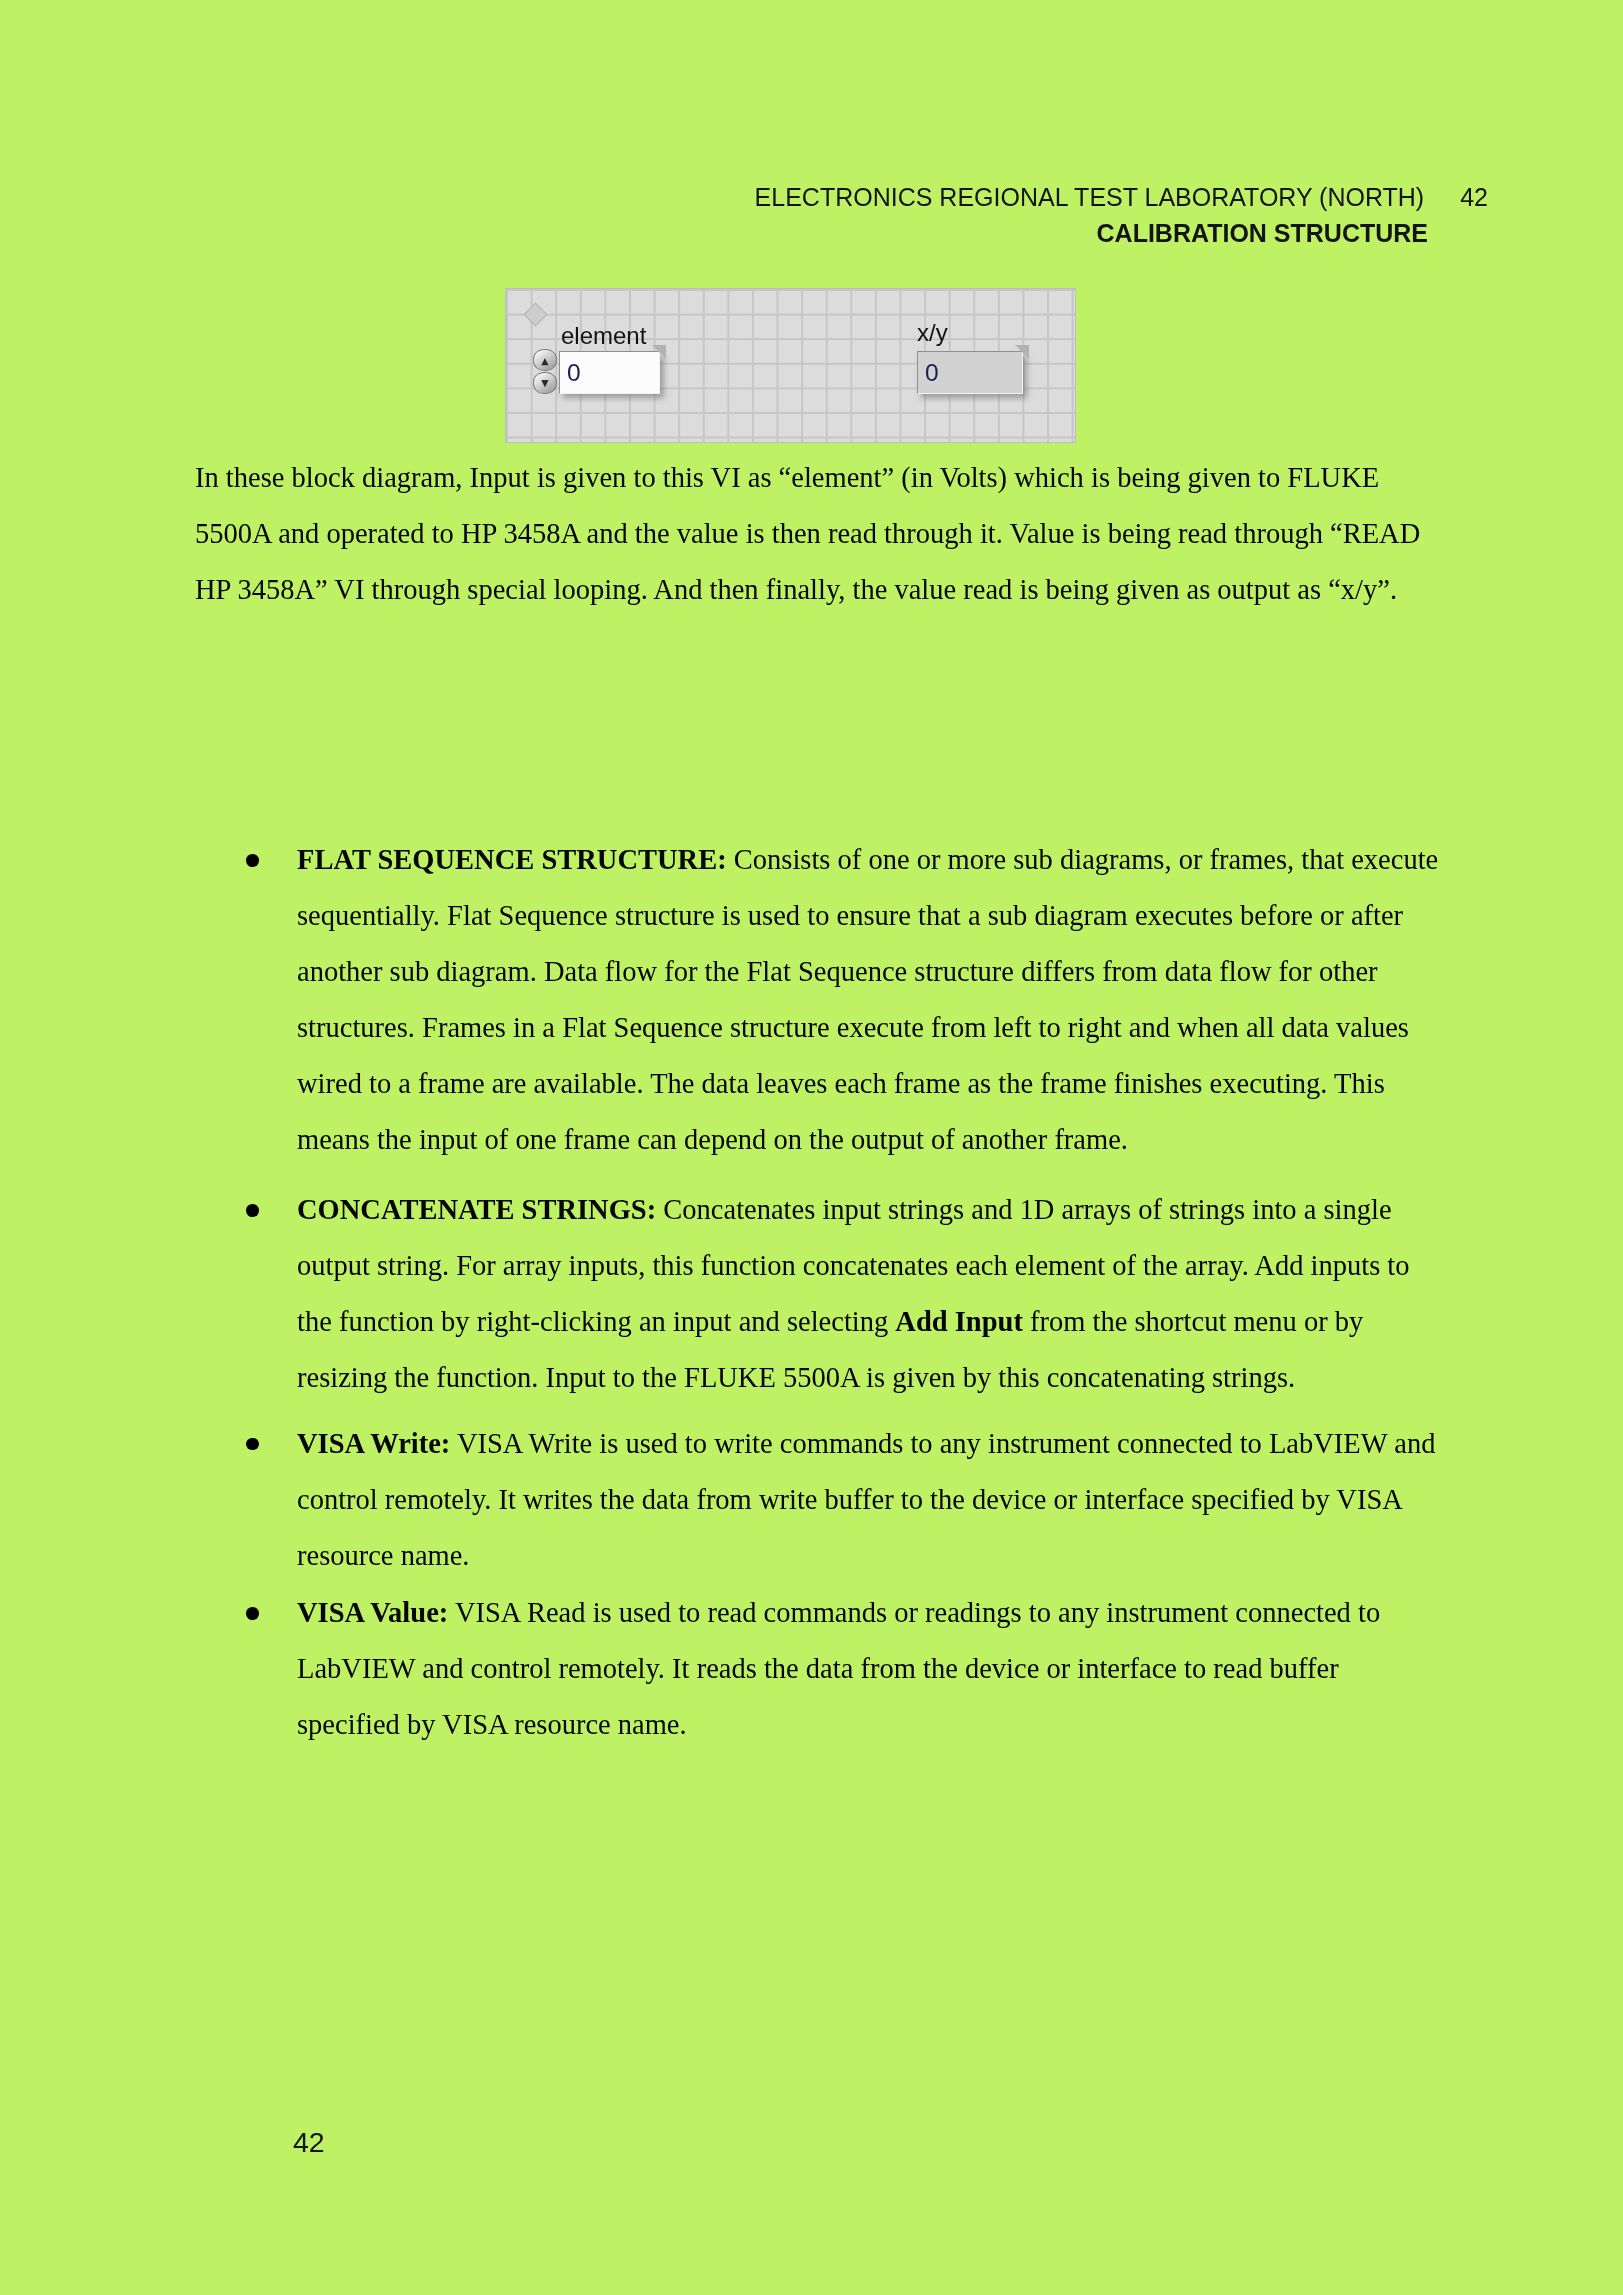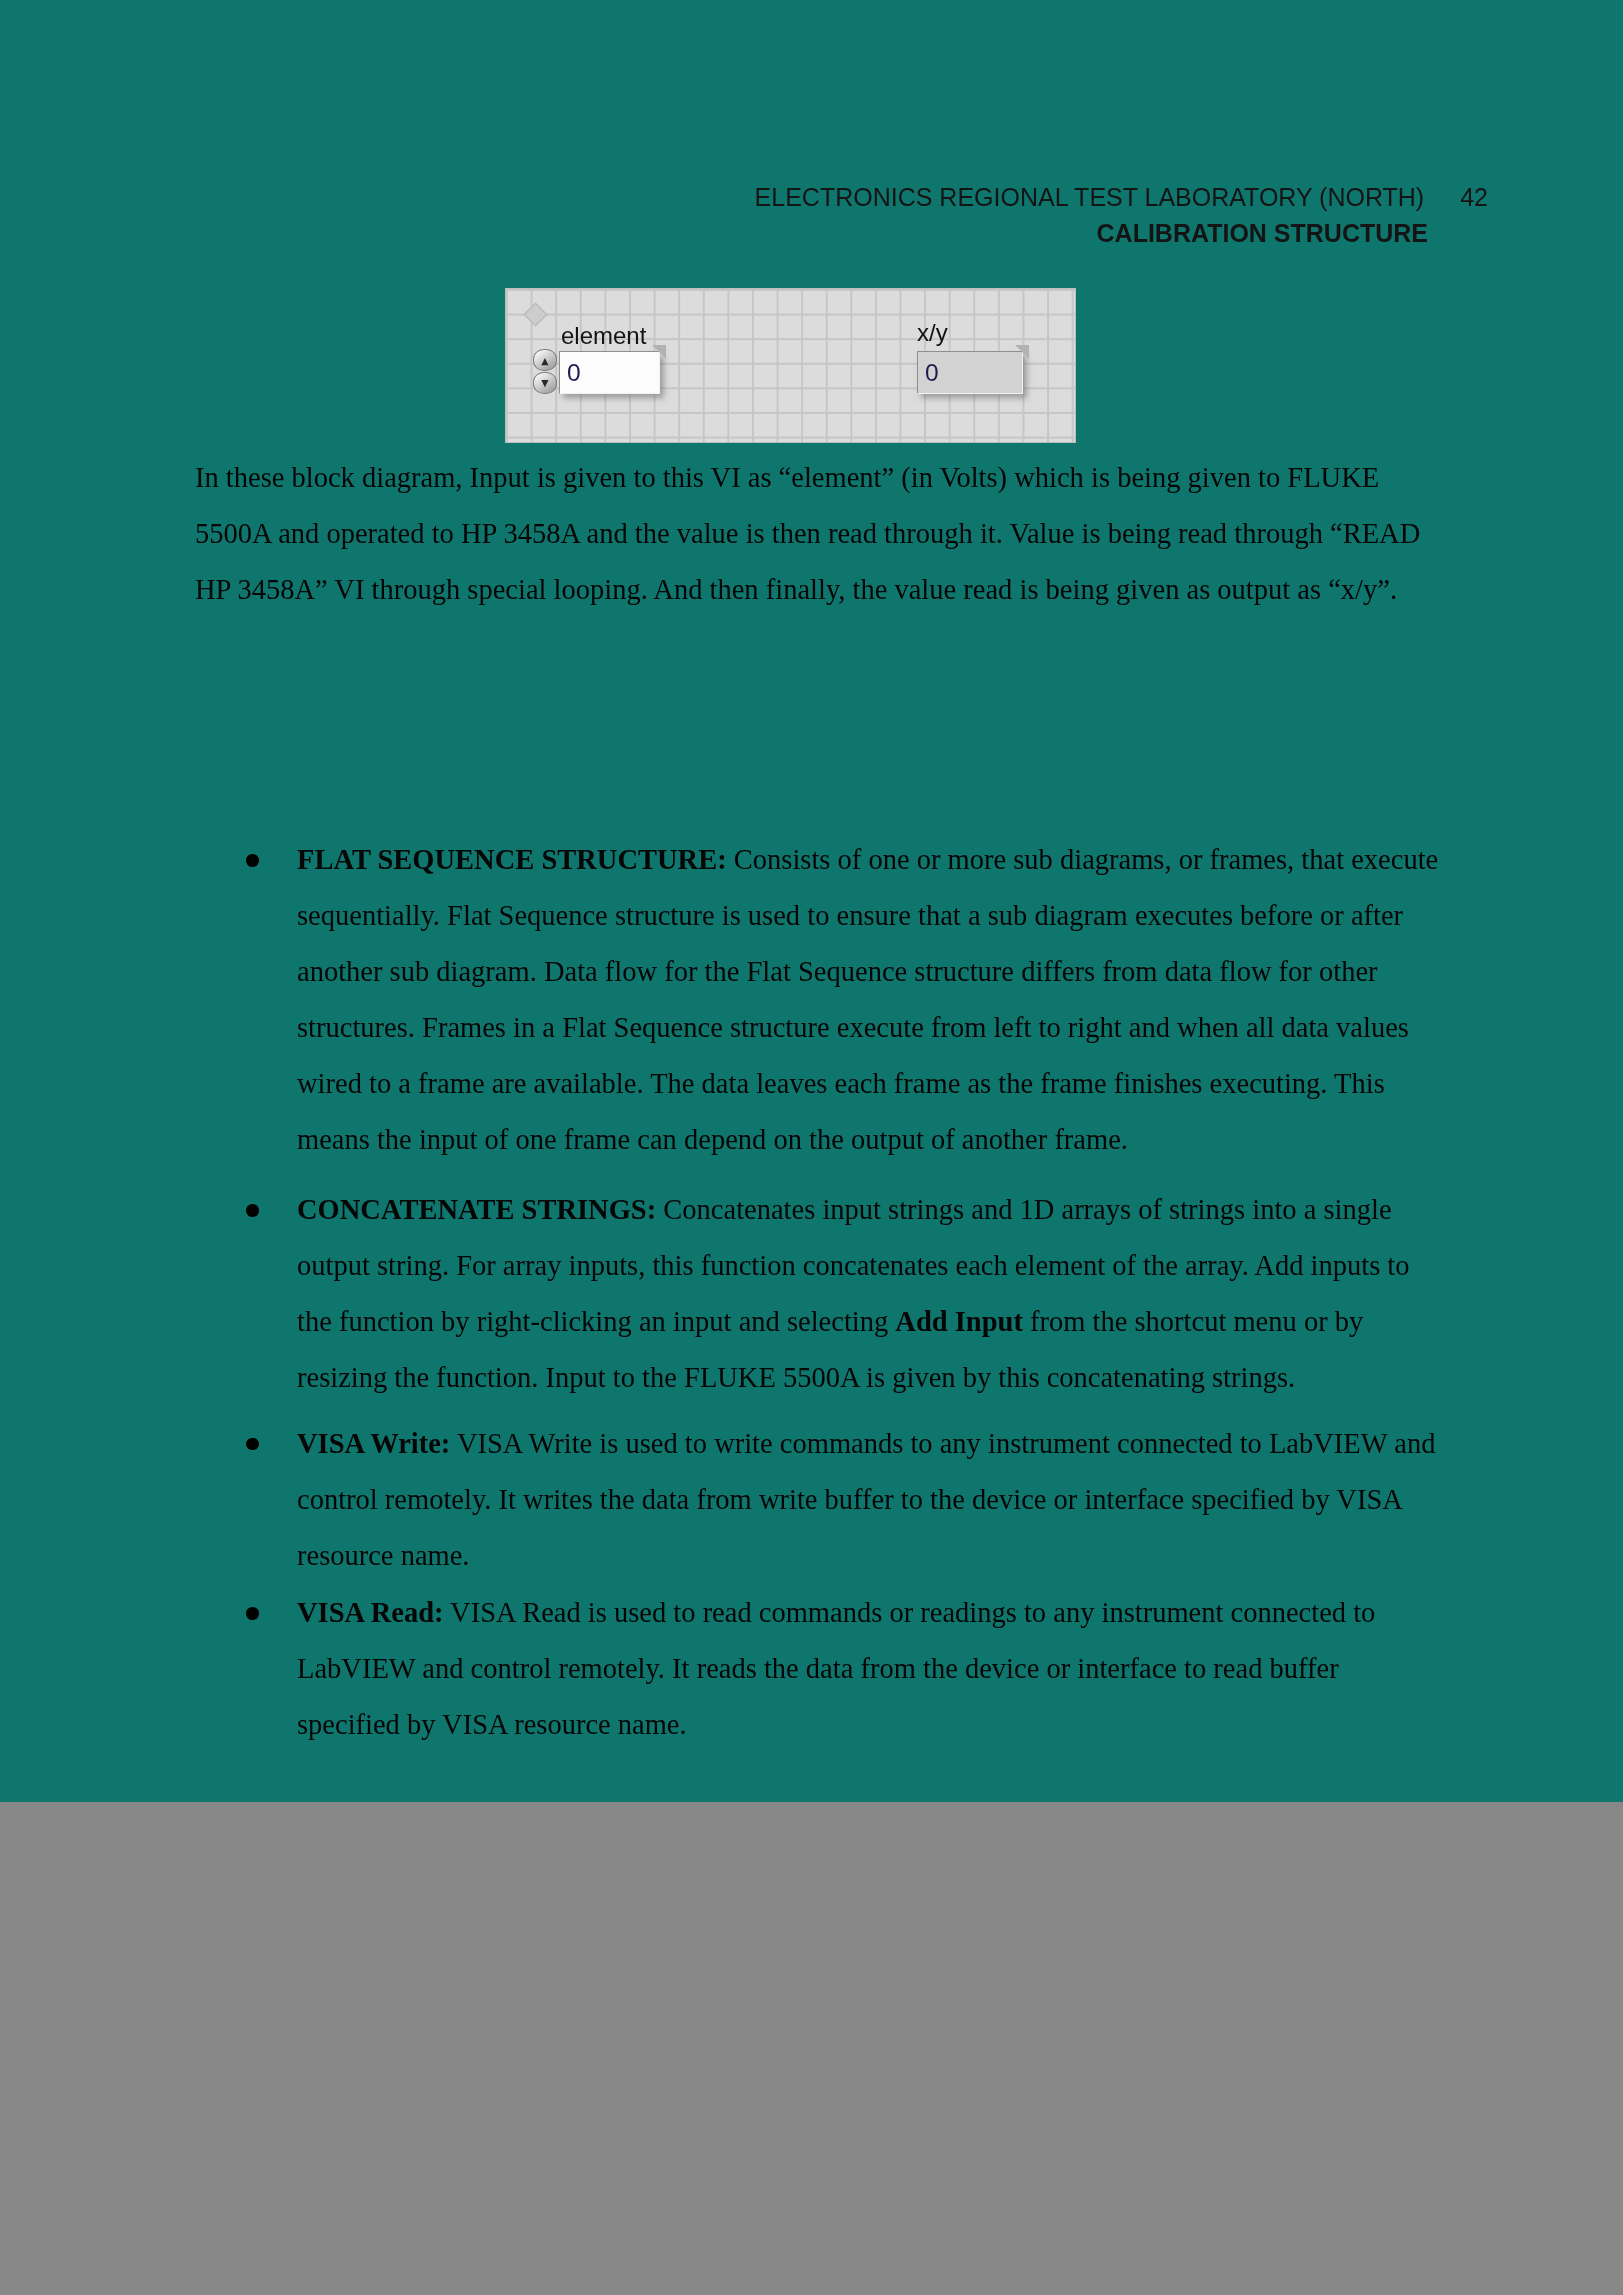--- a/index.html
+++ b/index.html
@@ -1,17 +1,17 @@
 <!DOCTYPE html>
 <html style="font-size:12.7px"><head>
 <meta charset="utf-8">
 <style>
   html,body{margin:0;padding:0;background:#888;}
   .page{
-    position:relative;width:1623px;height:1802px;background:#0f766e;
+    position:relative;width:1623px;height:2295px;background:#bef264;
     overflow:hidden;font-family:"Liberation Serif",serif;color:#060606;
   }
 
   
   .header{
     position:absolute;top:179px;right:135px;text-align:right;
     font-family:"Liberation Sans",sans-serif;font-size:25px;line-height:36px;color:#141414;
   }
   .h-line1{white-space:nowrap;}
   .h-pagenum{margin-left:36px;}
@@ -121,21 +121,21 @@
       <li>
         <span class="dot"></span>
         <span class="b">CONCATENATE STRINGS:</span><span> Concatenates input strings and 1D arrays of strings into a single output string. For array inputs, this function concatenates each element of the array. Add inputs to the function by right-clicking an input and selecting </span><span class="b">Add Input</span><span> from the shortcut menu or by resizing the function. Input to the FLUKE 5500A is given by this concatenating strings.</span>
       </li>
       <li>
         <span class="dot"></span>
         <span class="b">VISA Write:</span><span> VISA Write is used to write commands to any instrument connected to LabVIEW and control remotely. It writes the data from write buffer to the device or interface specified by VISA resource name.</span><span class="b"></span><span></span>
       </li>
       <li>
         <span class="dot"></span>
-        <span class="b">VISA Read:</span><span> VISA Read is used to read commands or readings to any instrument connected to LabVIEW and control remotely. It reads the data from the device or interface to read buffer specified by VISA resource name.</span><span class="b"></span><span></span>
+        <span class="b">VISA Value:</span><span> VISA Read is used to read commands or readings to any instrument connected to LabVIEW and control remotely. It reads the data from the device or interface to read buffer specified by VISA resource name.</span><span class="b"></span><span></span>
       </li>
     </ul>
   </div>
 
   <div class="footer">42</div>
 
 </div>
 
 
 </body></html>

